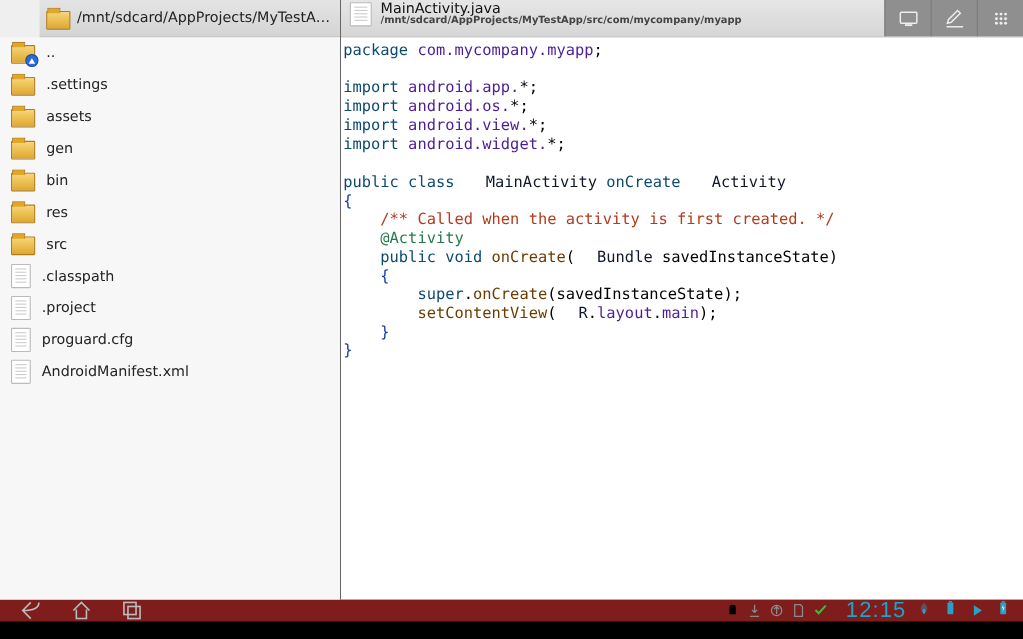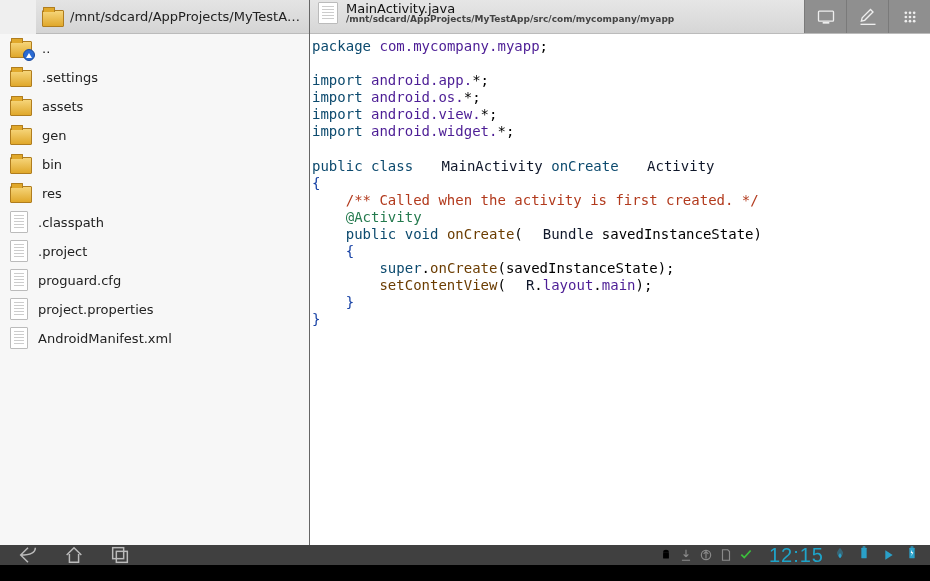--- a/index.html
+++ b/index.html
@@ -36,21 +36,21 @@
   .code { flex:1; padding:4px 6px 6px 2px; font-family:"DejaVu Sans Mono","Courier New",monospace; font-size:14px; line-height:1.22; white-space:pre; overflow:auto; color:#000; }
   .kw   { color:#0c4a6e; font-weight:normal; }
   .id   { color:#000; }
   .cls  { color:#0f172a;margin-left:20px; }
   .mth  { color:#6b3c00; }
   .ann  { color:#247a4e; }
   .cmt  { color:#b23a1d;text-align:center; }
   .pkgp { color:#4c1d95; }
   .br   { color:#1540a4; }
   
-  .sysbar { width:930px; height:20px; background:#404040; display:flex; align-items:center; color:#bbb; }
+  .sysbar { width:930px; height:20px; background:#7f1d1d; display:flex; align-items:center; color:#bbb; }
   .nav-btns { display:flex; gap:18px; padding:0 14px; }
   .nav-btns .nb { width:28px; height:28px; display:flex; align-items:center; justify-content:center; cursor:pointer; }
   .nav-btns svg { width:22px; height:22px; stroke:#bbb; fill:none; stroke-width:1.6; }
   .sys-spacer { flex:1; }
   .tray { display:flex; align-items:center; gap:8px; padding:0 10px; }
   .tray svg { width:16px; height:16px; fill:#8a8a8a; }
   .clock { font-size:20px; color:#1ea4c9; letter-spacing:1px; font-family:sans-serif; }
   .wifi svg, .batt svg { fill:#2aa0c8; }
   .small-tray { display:flex; align-items:center; gap:6px; margin-right:6px; }
   .small-tray svg { width:14px; height:14px; }
@@ -87,34 +87,34 @@
         </div>
         <div class="f-item">
           <span class="folder-icon"></span>
           <span>bin</span>
         </div>
         <div class="f-item">
           <span class="folder-icon"></span>
           <span>res</span>
         </div>
         <div class="f-item">
+          <span class="folder-icon"></span>
+          <span>src</span>
+        </div>
+        <div class="f-item">
           <span class="file-icon"></span>
           <span>.classpath</span>
         </div>
         <div class="f-item">
           <span class="file-icon"></span>
           <span>.project</span>
         </div>
         <div class="f-item">
           <span class="file-icon"></span>
           <span>proguard.cfg</span>
-        </div>
-        <div class="f-item">
-          <span class="file-icon"></span>
-          <span>project.properties</span>
         </div>
         <div class="f-item">
           <span class="file-icon"></span>
           <span>AndroidManifest.xml</span>
         </div>
       </div>
   </div>
 
   <div class="right">
     <div class="right-header">

